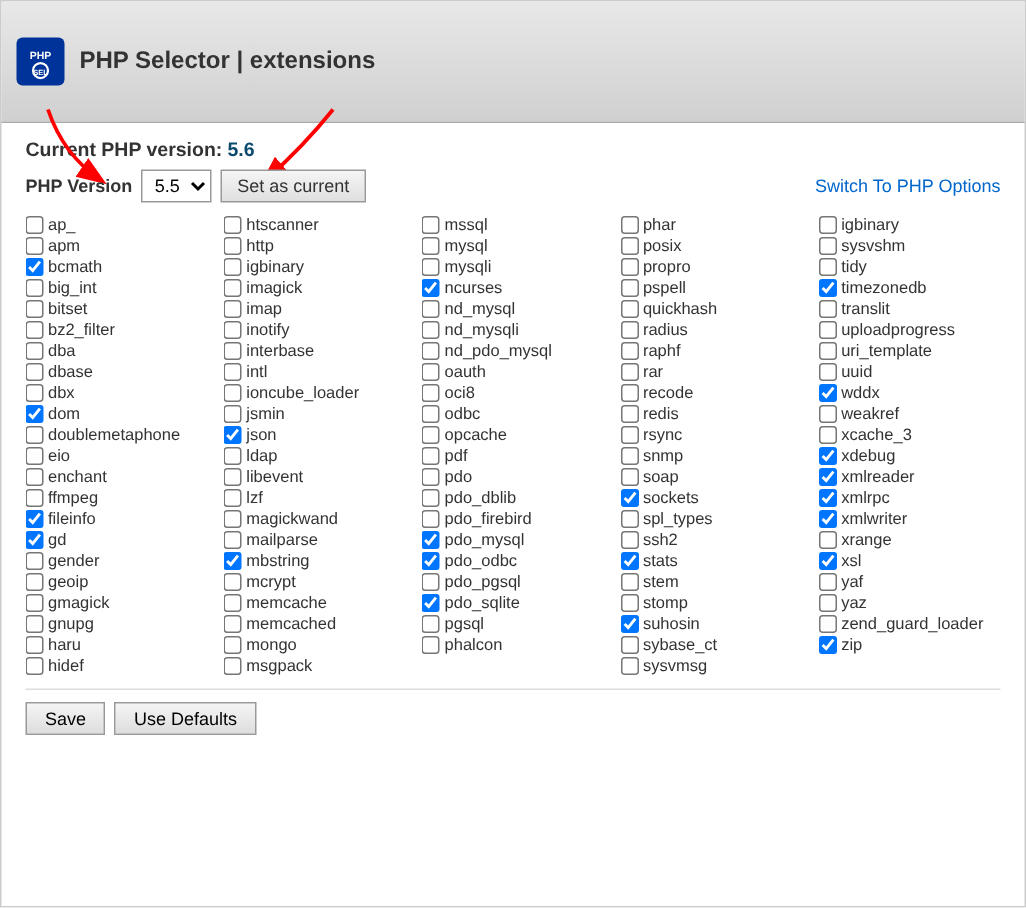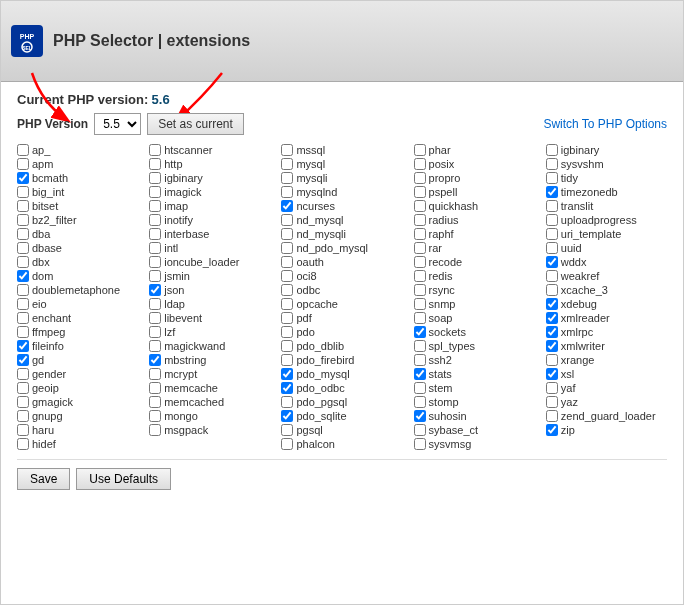--- a/index.html
+++ b/index.html
@@ -345,20 +345,24 @@
           </div>
           <div class="ext-item">
             <input type="checkbox" style="">
             <span class="ext-item-name">lzf</span>
           </div>
           <div class="ext-item">
             <input type="checkbox" style="">
             <span class="ext-item-name">magickwand</span>
           </div>
           <div class="ext-item">
+            <input type="checkbox" style="">
+            <span class="ext-item-name">mailparse</span>
+          </div>
+          <div class="ext-item">
             <input type="checkbox" checked="" style="">
             <span class="ext-item-name">mbstring</span>
           </div>
           <div class="ext-item">
             <input type="checkbox" style="">
             <span class="ext-item-name">mcrypt</span>
           </div>
           <div class="ext-item">
             <input type="checkbox" style="">
             <span class="ext-item-name">memcache</span>
@@ -381,24 +385,20 @@
             <input type="checkbox" style="">
             <span class="ext-item-name">mssql</span>
           </div>
           <div class="ext-item">
             <input type="checkbox" style="">
             <span class="ext-item-name">mysql</span>
           </div>
           <div class="ext-item">
             <input type="checkbox" style="">
             <span class="ext-item-name">mysqli</span>
-          </div>
-          <div class="ext-item">
-            <input type="checkbox" style="">
-            <span class="ext-item-name">mysqlnd</span>
           </div>
           <div class="ext-item">
             <input type="checkbox" checked="" style="">
             <span class="ext-item-name">ncurses</span>
           </div>
           <div class="ext-item">
             <input type="checkbox" style="">
             <span class="ext-item-name">nd_mysql</span>
           </div>
           <div class="ext-item">

